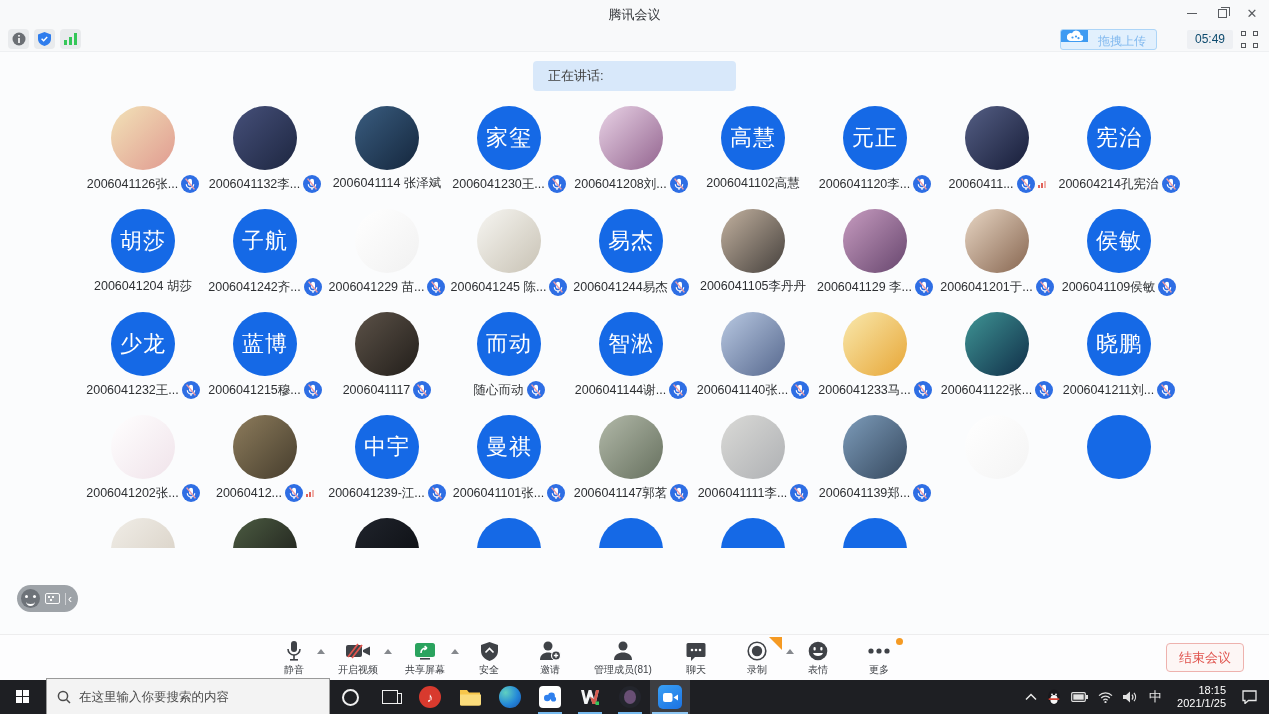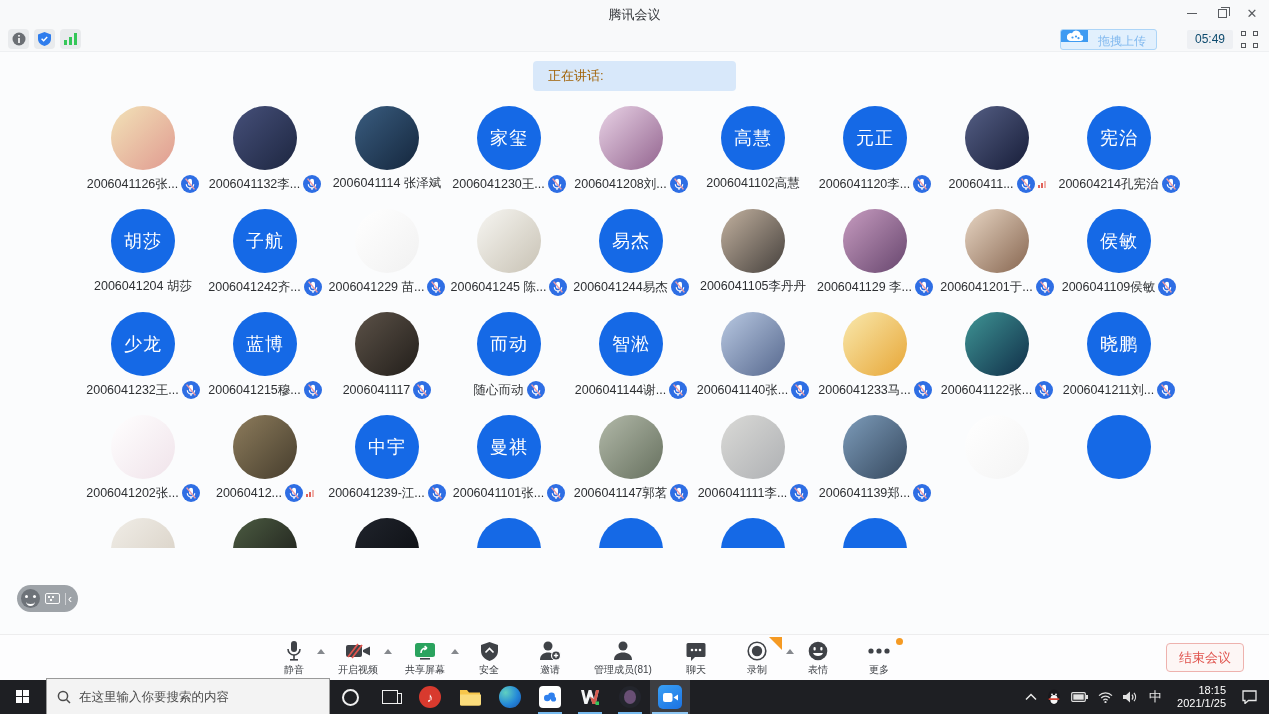--- a/index.html
+++ b/index.html
@@ -30,28 +30,28 @@
   .timer { position:absolute; left:1187px; top:4px; width:46px; height:19px; background:#eef0f3; border-radius:2px;
     font-size:12px; color:#0c4a6e; text-align:center; line-height:19px; }
   .fullscreen { position:absolute; left:1241px; top:5px; width:17px; height:17px; }
   .fullscreen span { position:absolute; width:5px; height:5px; border:1.5px solid #55585c; }
   .fs-tl { left:0; top:0; border-right:none; border-bottom:none; }
   .fs-tr { right:0; top:0; border-left:none; border-bottom:none; }
   .fs-bl { left:0; bottom:0; border-right:none; border-top:none; }
   .fs-br { right:0; bottom:0; border-left:none; border-top:none; }
 
   .banner { position:absolute; left:533px; top:61px; width:203px; height:30px; background:#d8e8fa;
-    border-radius:4px; font-size:13px; color:#a16207; line-height:30px; padding-left:15px; }
+    border-radius:4px; font-size:13px; color:#404040; line-height:30px; padding-left:15px; }
 
   
   .grid { position:absolute; left:82px; top:106px; width:1098px; height:442px; overflow:hidden;
     display:grid; grid-template-columns:repeat(9,122px); grid-auto-rows:103px; }
   .cell { display:flex; flex-direction:column; align-items:center; }
   .avatar { width:64px; height:64px; border-radius:50%; display:flex; align-items:center; justify-content:center; flex:none; }
-  .avatar-text { color:#fff; font-size:18px; letter-spacing:1px; }
+  .avatar-text { color:#fff; font-size:22px; letter-spacing:1px; }
   .nameline { margin-top:5px; display:flex; align-items:center; gap:3px; max-width:122px; white-space:nowrap; }
   .pname { font-size:12.5px; color:#2e3033; overflow:hidden; }
   .micoff { width:18px; height:18px; flex:none; display:flex; }
   .sigbars { display:flex; align-items:flex-end; gap:1px; flex:none; }
   .sigbars i { display:block; width:2px; background:#e0625a; }
   .sigbars i:nth-child(1){height:3px;} .sigbars i:nth-child(2){height:5px;} .sigbars i:nth-child(3){height:7px; background:#f0b0aa;}
 
   
   .float-pill { position:absolute; left:17px; top:585px; height:27px; border-radius:14px;
     background:rgba(148,153,158,.9); display:flex; align-items:center; padding:0 6px 0 4px; gap:5px; }

